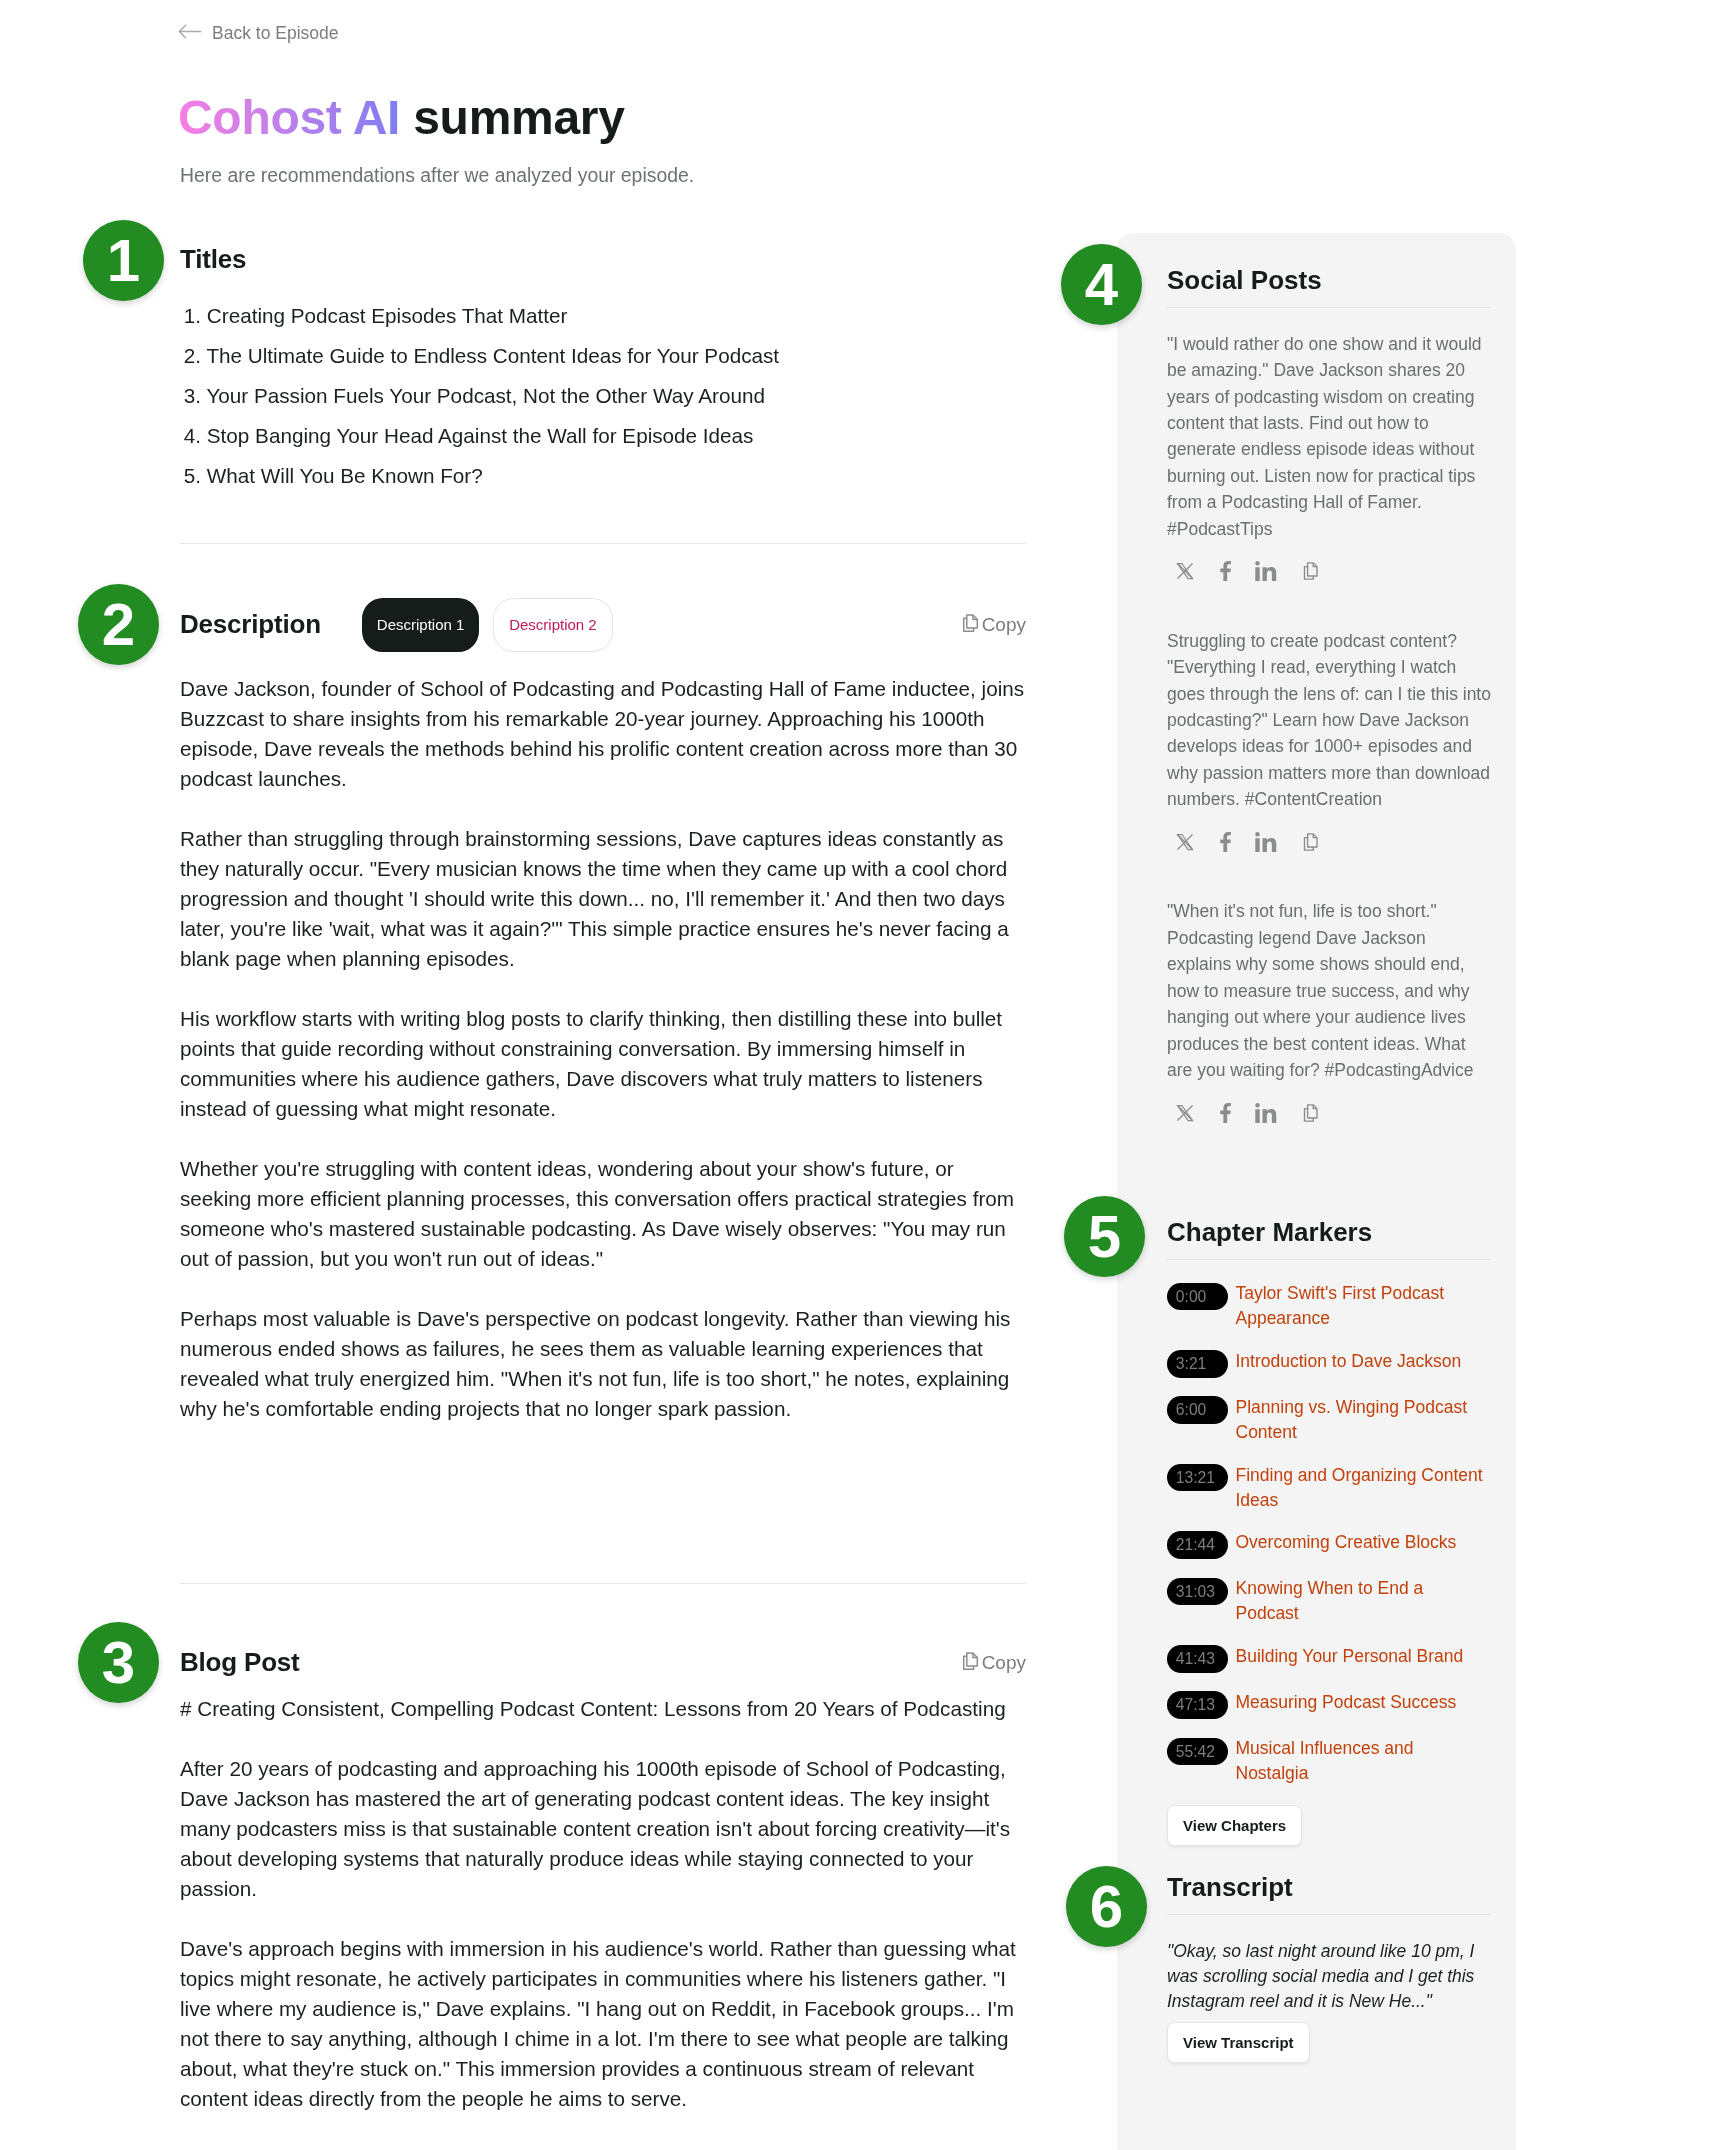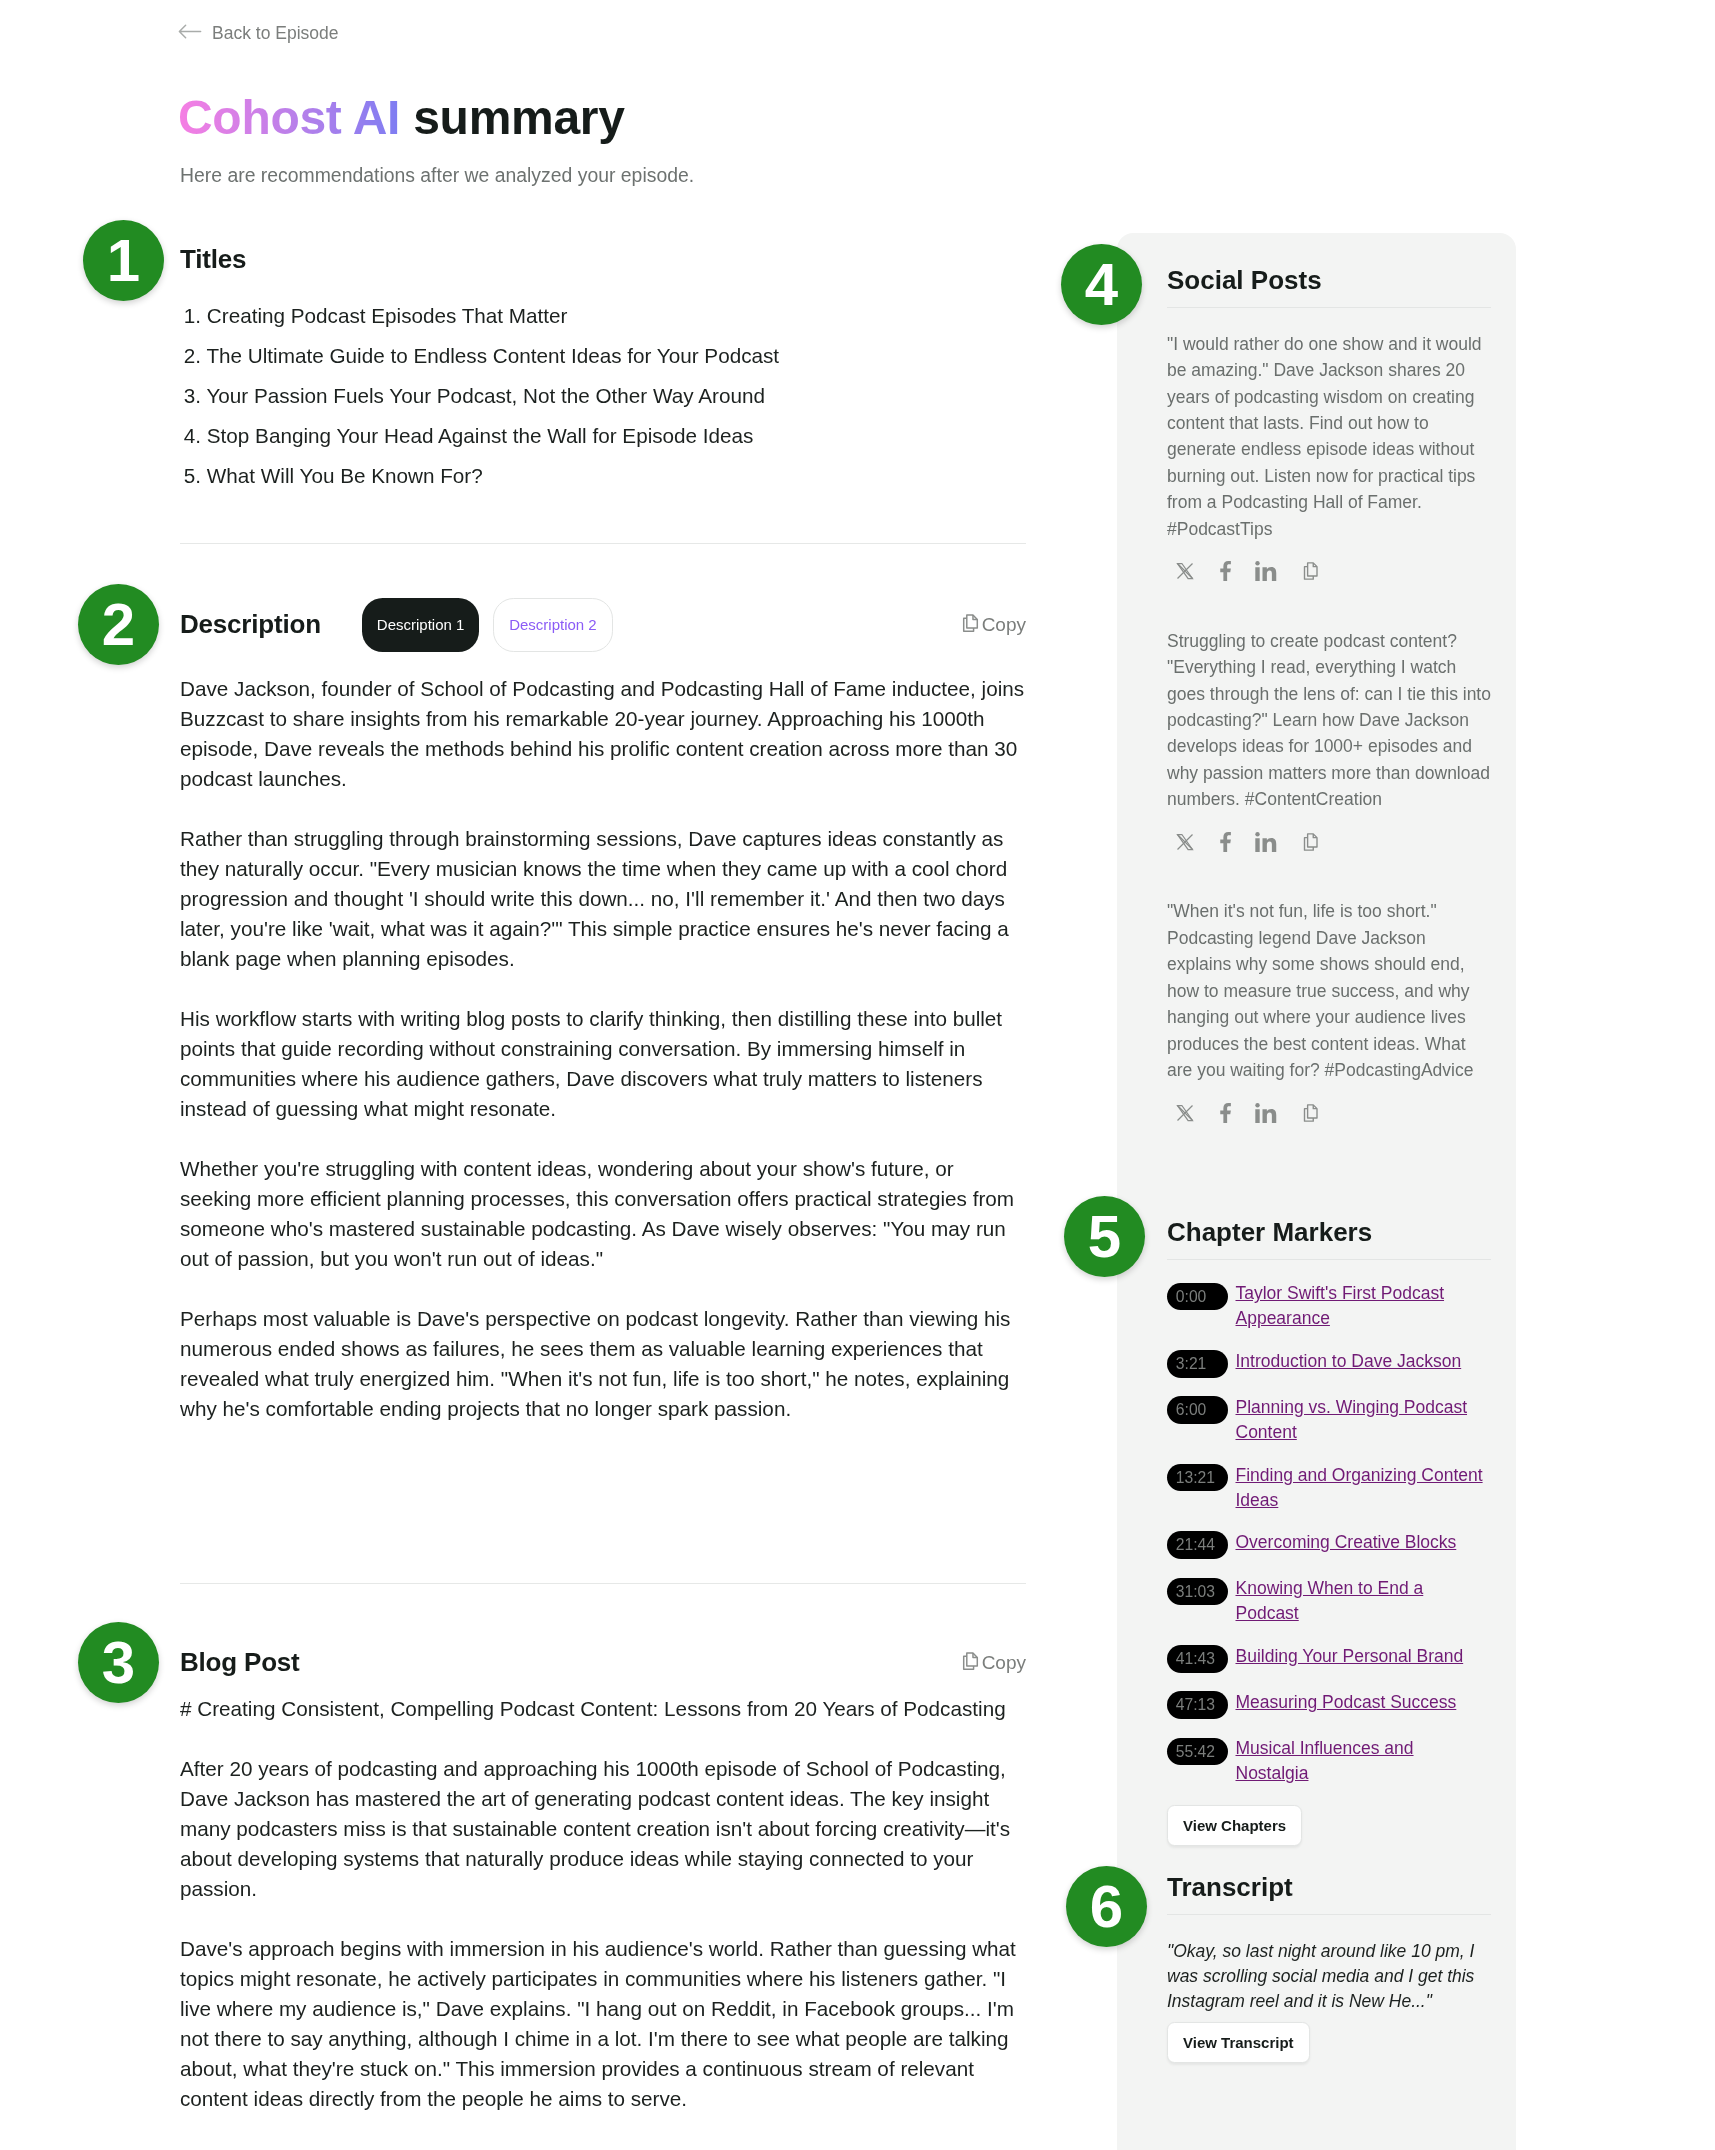--- a/index.html
+++ b/index.html
@@ -59,21 +59,21 @@
     position: absolute; top: 602px; left: 0; width: 846px; height: 45px;
     display: flex; align-items: center;
   }
   .desc-head .section-h { margin-right: 41px; }
   .pill {
     height: 54px; padding: 0 15px; border-radius: 20.7px;
     font-size: 15px; display: flex; align-items: center; cursor: pointer;
     margin-right: 13.8px;
   }
   .pill.active { background: #161c1a; color: #fff; }
-  .pill.inactive { background: #fff; color: #8b5cf6; border: 1.3px solid #e3e5e4; }
+  .pill.inactive { background: #fff; color: #be185d; border: 1.3px solid #e3e5e4; }
   .copy {
     margin-left: auto; display: flex; align-items: center; gap: 2px;
     color: #7b7e7c; font-size: 19px; cursor: pointer;
   }
   .copy svg { width: 19px; height: 21px; }
 
   .body-text { position: absolute; left: 0; width: 846px; font-size: 20.7px; line-height: 30px; color: #1c211f; }
   .body-text p { margin-bottom: 30px; }
 
   .blog-head {
@@ -97,21 +97,21 @@
   .social-icons { display: flex; align-items: center; gap: 24px; height: 31px; padding-left: 7.5px; margin-top: 13.8px; }
   .social-icons span { display: inline-flex; cursor: pointer; color: #8a8d8b; }
   .social-icons svg { height: 20px; }
 
   .chapter { display: flex; align-items: flex-start; margin-bottom: 17.5px; }
   .ts {
     font-size: 15.7px; color: #7b7e7c; background: #000000; border-radius: 16.3px;
     padding: 5px 8.8px; min-width: 61px; margin-right: 7.5px; line-height: 17.5px;
     margin-top: 1.3px;
   }
-  .ch-title { font-size: 17.5px; line-height: 25px; color: #701a75; text-decoration: underline; }
+  .ch-title { font-size: 17.5px; line-height: 25px; color: #c2410c; }
 
   .btn {
     display: inline-flex; align-items: center; height: 41px; padding: 0 15px;
     background: #fff; border: 1.3px solid #e3e5e4; border-radius: 7.5px;
     font-size: 15px; font-weight: 700; color: #161c1a; cursor: pointer;
     box-shadow: 0 1.3px 2.5px rgba(0,0,0,0.06);
   }
   .transcript-text { font-size: 17.5px; line-height: 25px; font-style: italic; color: #1c211f; margin-top: 24px; margin-bottom: 7.5px; }
 </style>
 </head>

